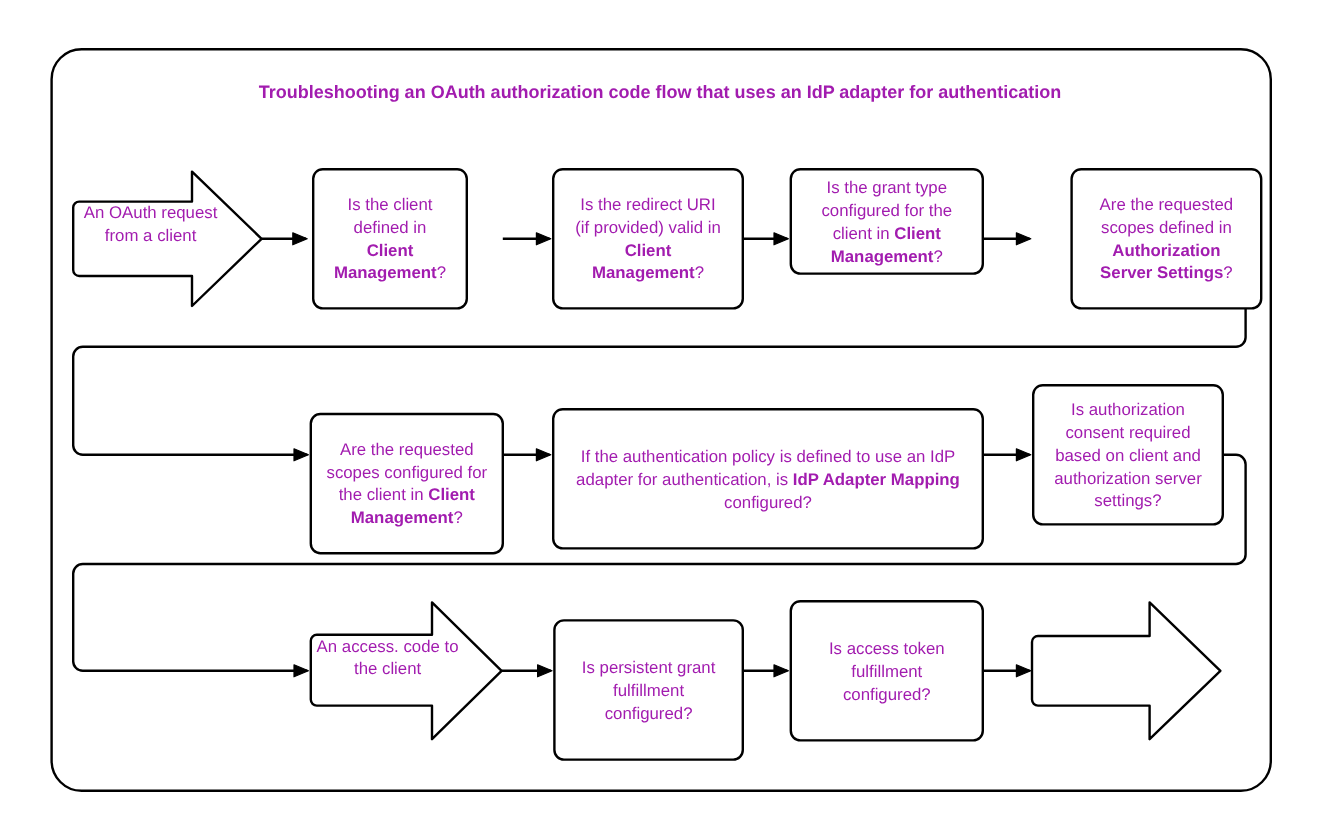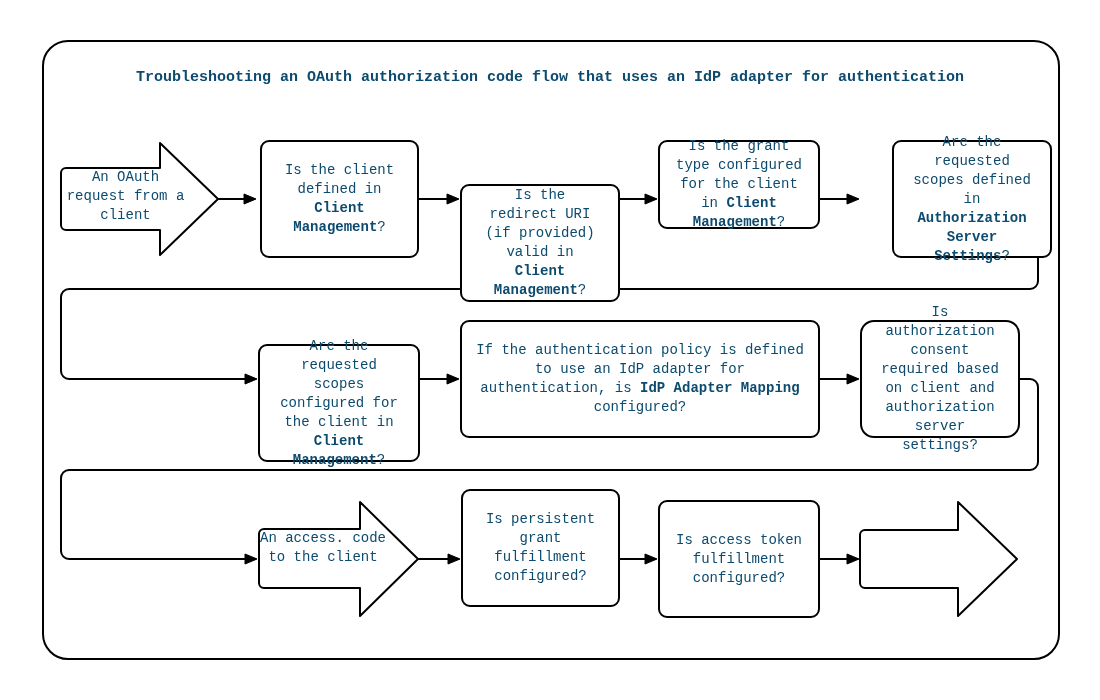--- a/index.html
+++ b/index.html
@@ -1,38 +1,38 @@
 <!DOCTYPE html>
 <html><head>
 <meta charset="utf-8">
 <style>
   html,body{margin:0;padding:0;background:#ffffff;}
   .canvas{
     position:relative;width:1100px;height:700px;background:#ffffff;
-    font-family:Liberation Mono, monospace;color:#0c4a6e;overflow:hidden;
+    font-family:Liberation Sans, sans-serif;color:#a21caf;overflow:hidden;
   }
   .outer-border{
     position:absolute;left:42px;top:40px;width:1018px;height:620px;
     border:2px solid #000;border-radius:26px;box-sizing:border-box;background:transparent;
   }
   .title{
     position:absolute;left:0;top:68px;width:1100px;text-align:center;
     font-weight:bold;font-size:15px;line-height:20px;
   }
   .layer{position:absolute;left:0;top:0;}
   .shape{fill:#ffffff;stroke:#000000;stroke-width:2;stroke-linejoin:round;}
   .conn{fill:none;stroke:#000000;stroke-width:2;}
   .box{
     position:absolute;box-sizing:border-box;background:#ffffff;
     border:2px solid #000000;border-radius:9px;
     display:flex;align-items:center;justify-content:center;
     text-align:center;font-size:14px;line-height:19px;padding:0 12px;
   }
-  .box.p16{padding:0 16px;margin-top:44px;}
-  .box.p6{padding:0 6px;}
+  .box.p16{padding:0 16px;}
+  .box.p6{padding:0 6px;margin-top:20px;}
   .box b{font-weight:bold;}
   .atext{
     position:absolute;display:flex;align-items:flex-start;justify-content:center;
     text-align:center;font-size:14px;line-height:19px;
   }
 </style>
 </head>
 <body>
 
 <div class="canvas">
@@ -69,43 +69,43 @@
     <path class="conn" d="M820,559 H858" marker-end="url(#ah)"></path>
   </svg>
 
   <div class="atext" style="left:61px;top:168px;width:129px;height:62px;">
     <span>An OAuth request from a client</span>
   </div>
   <div class="atext" style="left:259px;top:529px;width:128px;height:59px;">
     <span>An access. code to the client</span>
   </div>
 
-  <div class="box" style="left:260px;top:140px;width:159px;height:118px;">
+  <div class="box" style="left:260px;top:140px;width:130px;height:118px;">
     <div><span>Is the client defined in </span><b>Client Management</b><span>?</span></div>
   </div>
   <div class="box p16" style="left:460px;top:140px;width:160px;height:118px;">
     <div><span>Is the redirect URI (if provided) valid in </span><b>Client Management</b><span>?</span></div>
   </div>
   <div class="box" style="left:658px;top:140px;width:162px;height:89px;">
     <div><span>Is the grant type configured for the client in </span><b>Client Management</b><span>?</span></div>
   </div>
   <div class="box" style="left:860px;top:140px;width:160px;height:118px;margin-left:32px;">
     <div><span>Are the requested scopes defined in </span><b>Authorization Server Settings</b><span>?</span></div>
   </div>
 
   <div class="box" style="left:258px;top:320px;width:162px;height:118px;margin-top:24px;">
     <div><span>Are the requested scopes configured for the client in </span><b>Client Management</b><span>?</span></div>
   </div>
   <div class="box p6" style="left:460px;top:320px;width:360px;height:118px;">
     <div><span>If the authentication policy is defined to use an IdP adapter for authentication, is </span><b>IdP Adapter Mapping</b><span> configured?</span></div>
   </div>
-  <div class="box" style="left:860px;top:320px;width:160px;height:118px;border-radius:14px;">
+  <div class="box" style="left:860px;top:320px;width:160px;height:118px;">
     <div>Is authorization consent required based on client and authorization server settings?</div>
   </div>
 
-  <div class="box" style="left:461px;top:489px;width:159px;height:118px;">
+  <div class="box" style="left:461px;top:516px;width:159px;height:118px;">
     <div>Is persistent grant fulfillment configured?</div>
   </div>
   <div class="box" style="left:658px;top:500px;width:162px;height:118px;">
     <div>Is access token fulfillment configured?</div>
   </div>
 
 </div>
 
 </body></html>

